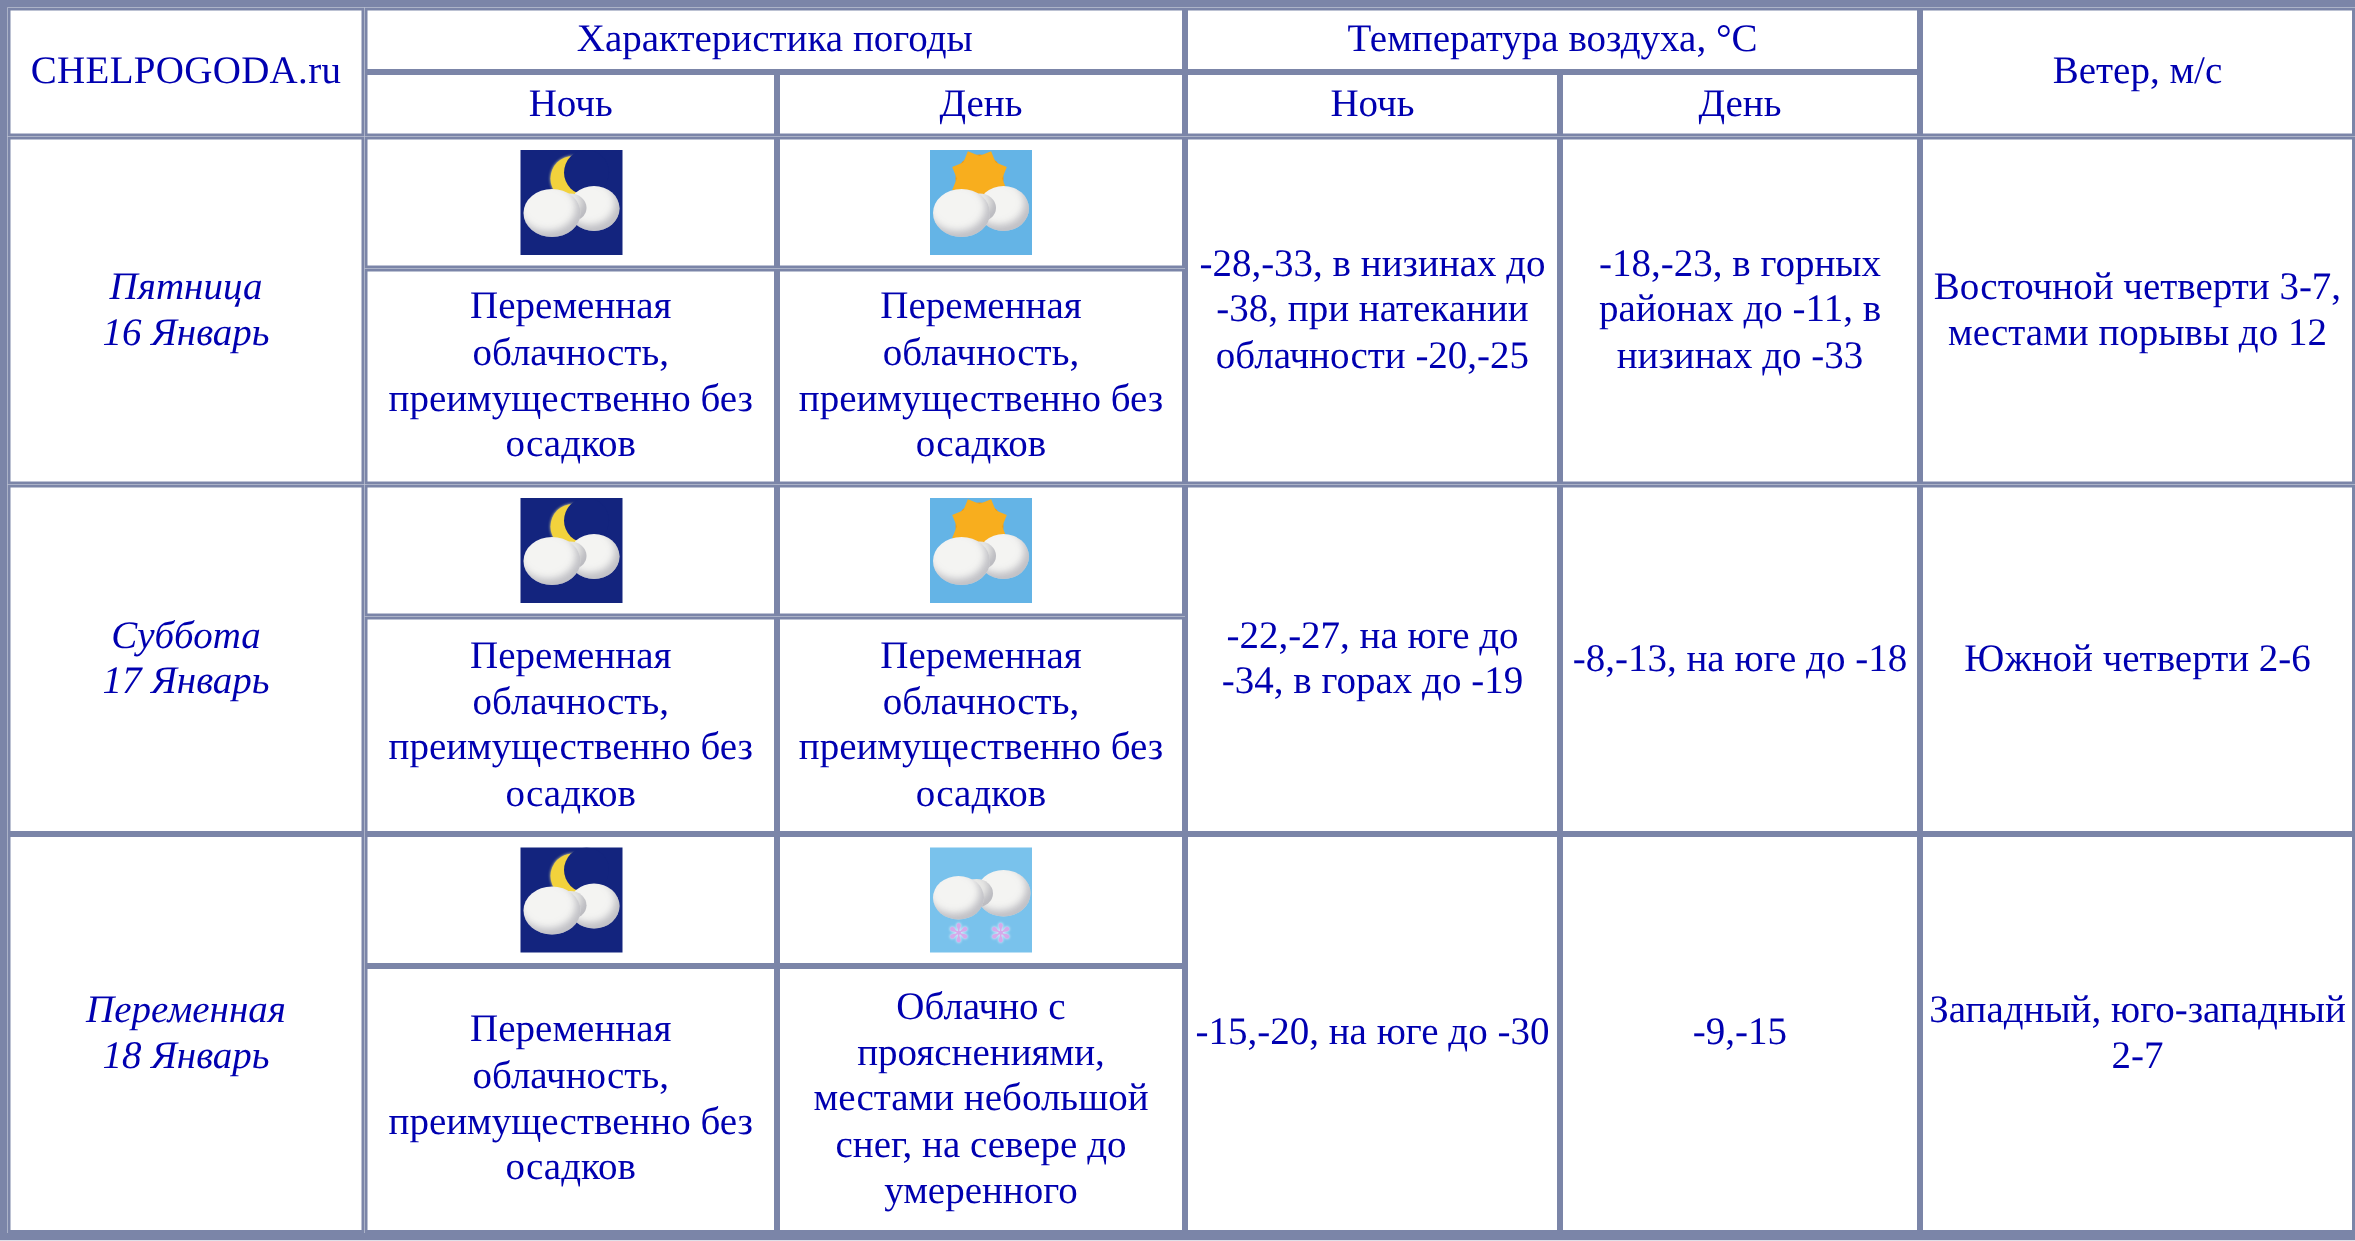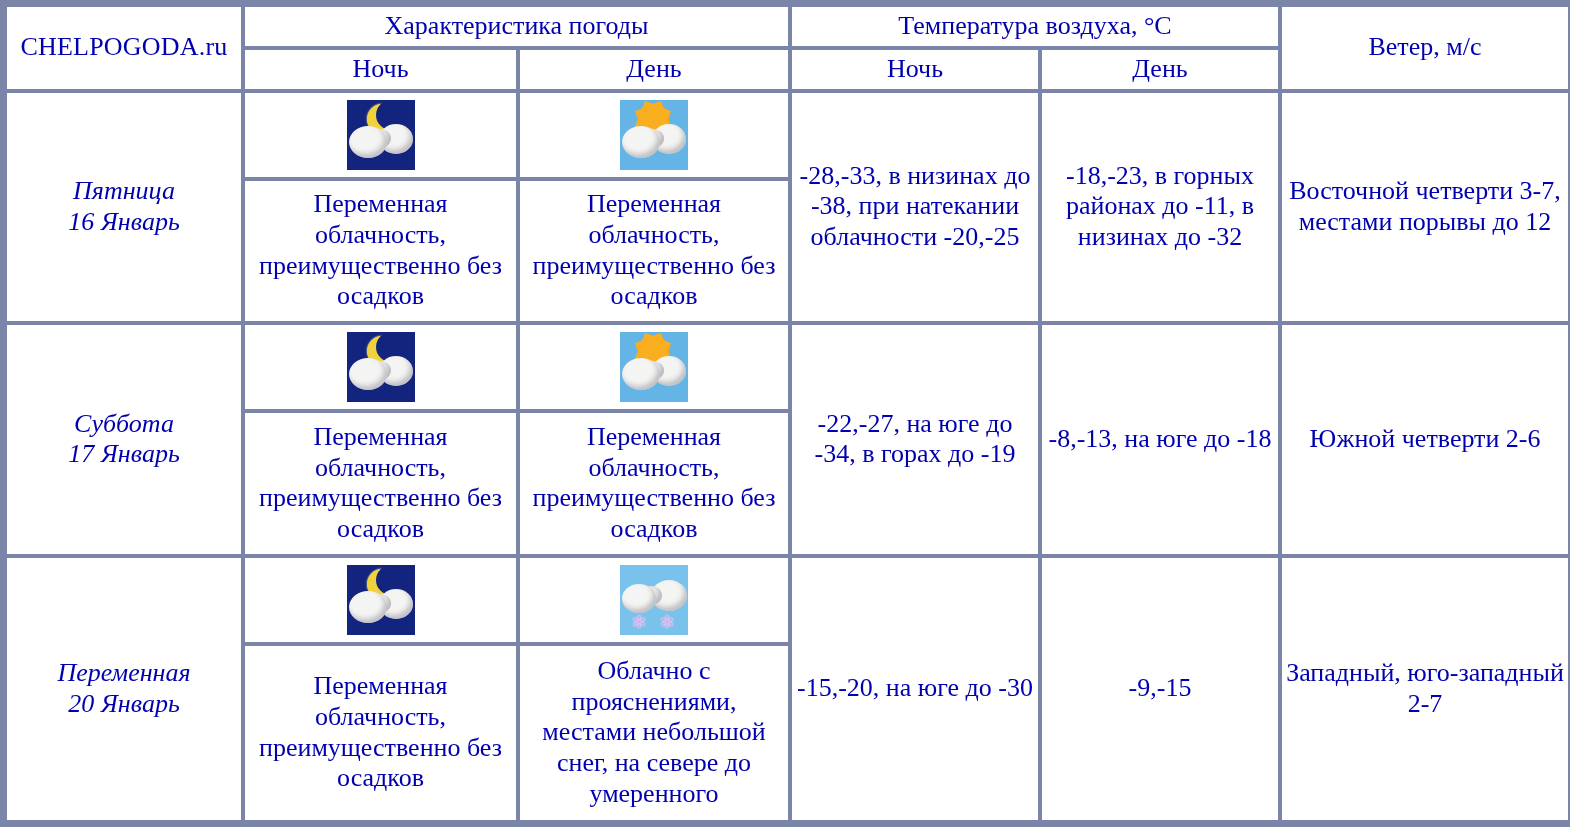--- a/index.html
+++ b/index.html
@@ -220,21 +220,21 @@
       </td>
       <td class="iconcell">
         <span class="wicon day">
           <span class="sun"></span>
           <span class="cloud c-back"></span>
           <span class="cloud c-small"></span>
           <span class="cloud c-front"></span>
         </span>
       </td>
       <td rowspan="2" class="temp">-28,-33, в низинах до -38, при натекании облачности -20,-25</td>
-      <td rowspan="2" class="temp">-18,-23, в горных районах до -11, в низинах до -32</td>
+      <td rowspan="2" class="temp">-18,-23, в горных районах до -11, в низинах до -33</td>
       <td rowspan="2" class="temp">Восточной четверти 3-7, местами порывы до 12</td>
     </tr>
 
     <tr>
       <td class="desc">Переменная облачность, преимущественно без осадков</td>
       <td class="desc">Переменная облачность, преимущественно без осадков</td>
     </tr>
 
     <tr>
       <td rowspan="2" class="daycell">
@@ -262,21 +262,21 @@
       <td rowspan="2" class="temp">Южной четверти 2-6</td>
     </tr>
     <tr>
       <td class="desc">Переменная облачность, преимущественно без осадков</td>
       <td class="desc">Переменная облачность, преимущественно без осадков</td>
     </tr>
 
     <tr>
       <td rowspan="2" class="daycell">
         <div>Переменная</div>
-        <div>20 Январь</div>
+        <div>18 Январь</div>
       </td>
       <td class="iconcell">
         <span class="wicon night">
           <span class="moon"></span>
           <span class="cloud c-back"></span>
           <span class="cloud c-small"></span>
           <span class="cloud c-front"></span>
         </span>
       </td>
       <td class="iconcell">

